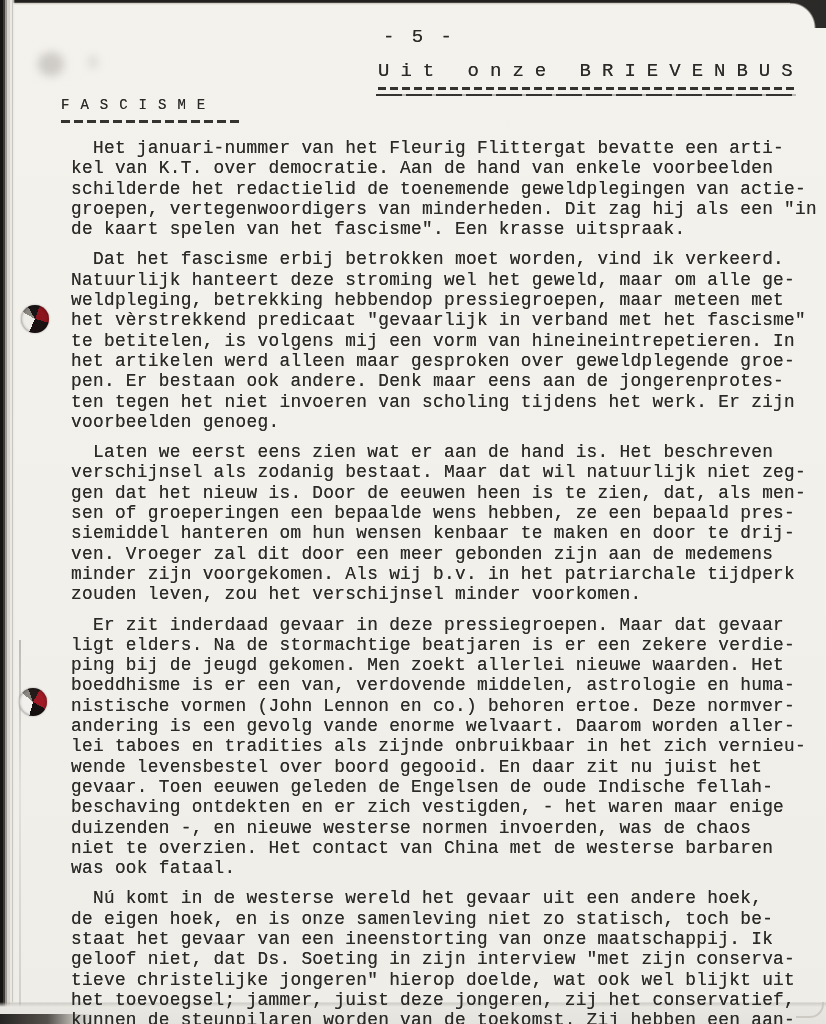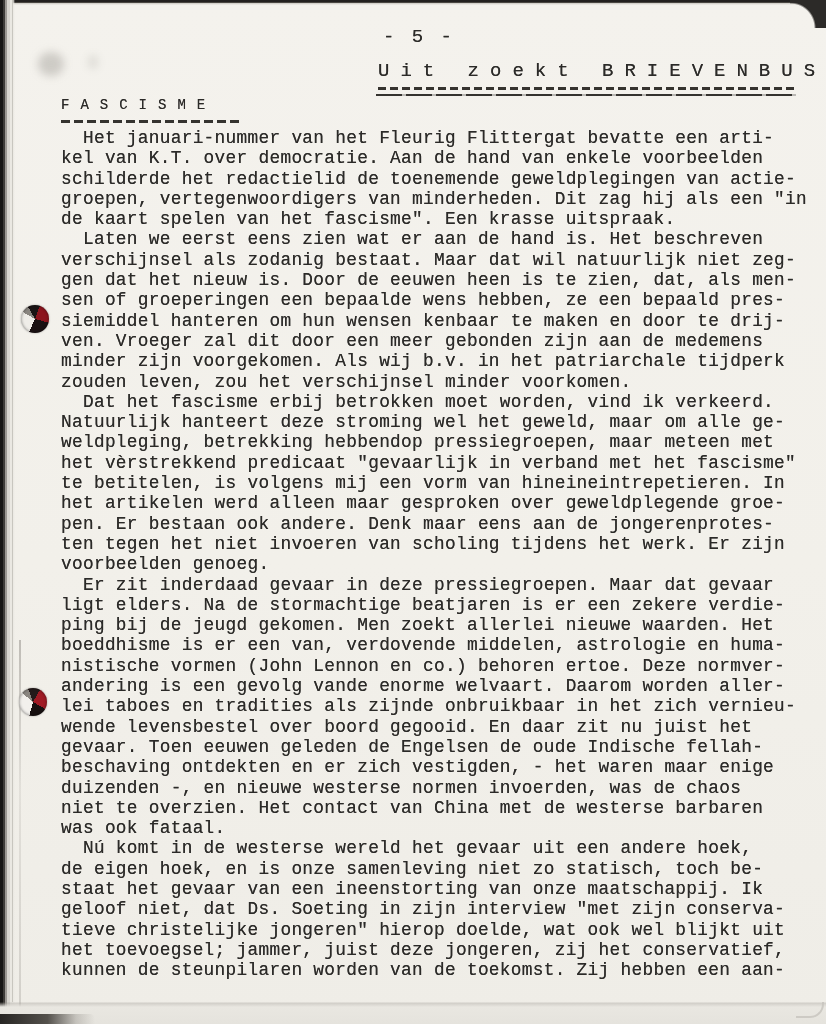--- a/index.html
+++ b/index.html
@@ -41,21 +41,21 @@
   .section-header{position:absolute;left:378px;top:60px;font-size:19px;letter-spacing:11px;white-space:pre;}
   .hdr-dash1{position:absolute;left:378px;top:87px;width:418px;height:3px;
     background:repeating-linear-gradient(90deg,#35332f 0 8px,rgba(0,0,0,0) 8px 12px);}
   .hdr-dash2{position:absolute;left:376px;top:94px;width:420px;height:2px;
     background:repeating-linear-gradient(90deg,#35332f 0 26px,rgba(53,51,47,.3) 26px 30px);}
   .article-title{position:absolute;left:61px;top:97px;font-size:14px;letter-spacing:11px;white-space:pre;}
   .title-dash{position:absolute;left:61px;top:120px;width:180px;height:3px;
     background:repeating-linear-gradient(90deg,#35332f 0 9px,rgba(0,0,0,0) 9px 13px);}
   .body-text{position:absolute;left:61px;top:128px;width:745px;
     font-size:17.8px;line-height:20.3px;letter-spacing:.3px;}
-  .para{margin:0;white-space:pre;}
+  .para{margin:10px;white-space:pre;}
 </style>
 </head>
 <body>
 
 <div class="scan">
 
   <div class="top-edge"></div>
   <div class="top-right-corner"></div>
   <div class="left-edge"></div>
   <div class="left-line"></div>
@@ -64,50 +64,50 @@
   <div class="bottom-left-blob"></div>
   <div class="bottom-right-arc"></div>
   <div class="smudge smudge1"></div>
   <div class="smudge smudge2"></div>
 
   <div class="hole hole-top"></div>
   <div class="hole hole-bottom"></div>
 
   <div class="page-number tw">- 5 -</div>
 
-  <div class="section-header tw">Uit zoekt BRIEVENBUS</div>
+  <div class="section-header tw">Uit onze BRIEVENBUS</div>
   <div class="hdr-dash1"></div>
   <div class="hdr-dash2"></div>
 
   <div class="article-title tw">FASCISME</div>
   <div class="title-dash"></div>
 
   <div class="body-text tw">
     <p class="para">  Het januari-nummer van het Fleurig Flittergat bevatte een arti-
 kel van K.T. over democratie. Aan de hand van enkele voorbeelden
 schilderde het redactielid de toenemende geweldplegingen van actie-
 groepen, vertegenwoordigers van minderheden. Dit zag hij als een "in
 de kaart spelen van het fascisme". Een krasse uitspraak.</p>
-    <p class="para">  Laten we eerst eens zien wat er aan de hand is. Het beschreven
-verschijnsel als zodanig bestaat. Maar dat wil natuurlijk niet zeg-
-gen dat het nieuw is. Door de eeuwen heen is te zien, dat, als men-
-sen of groeperingen een bepaalde wens hebben, ze een bepaald pres-
-siemiddel hanteren om hun wensen kenbaar te maken en door te drij-
-ven. Vroeger zal dit door een meer gebonden zijn aan de medemens
-minder zijn voorgekomen. Als wij b.v. in het patriarchale tijdperk
-zouden leven, zou het verschijnsel minder voorkomen.</p>
     <p class="para">  Dat het fascisme erbij betrokken moet worden, vind ik verkeerd.
 Natuurlijk hanteert deze stroming wel het geweld, maar om alle ge-
 weldpleging, betrekking hebbendop pressiegroepen, maar meteen met
 het vèrstrekkend predicaat "gevaarlijk in verband met het fascisme"
 te betitelen, is volgens mij een vorm van hineineintrepetieren. In
 het artikelen werd alleen maar gesproken over geweldplegende groe-
 pen. Er bestaan ook andere. Denk maar eens aan de jongerenprotes-
 ten tegen het niet invoeren van scholing tijdens het werk. Er zijn
 voorbeelden genoeg.</p>
+    <p class="para">  Laten we eerst eens zien wat er aan de hand is. Het beschreven
+verschijnsel als zodanig bestaat. Maar dat wil natuurlijk niet zeg-
+gen dat het nieuw is. Door de eeuwen heen is te zien, dat, als men-
+sen of groeperingen een bepaalde wens hebben, ze een bepaald pres-
+siemiddel hanteren om hun wensen kenbaar te maken en door te drij-
+ven. Vroeger zal dit door een meer gebonden zijn aan de medemens
+minder zijn voorgekomen. Als wij b.v. in het patriarchale tijdperk
+zouden leven, zou het verschijnsel minder voorkomen.</p>
     <p class="para">  Er zit inderdaad gevaar in deze pressiegroepen. Maar dat gevaar
 ligt elders. Na de stormachtige beatjaren is er een zekere verdie-
 ping bij de jeugd gekomen. Men zoekt allerlei nieuwe waarden. Het
 boeddhisme is er een van, verdovende middelen, astrologie en huma-
 nistische vormen (John Lennon en co.) behoren ertoe. Deze normver-
 andering is een gevolg vande enorme welvaart. Daarom worden aller-
 lei taboes en tradities als zijnde onbruikbaar in het zich vernieu-
 wende levensbestel over boord gegooid. En daar zit nu juist het
 gevaar. Toen eeuwen geleden de Engelsen de oude Indische fellah-
 beschaving ontdekten en er zich vestigden, - het waren maar enige

